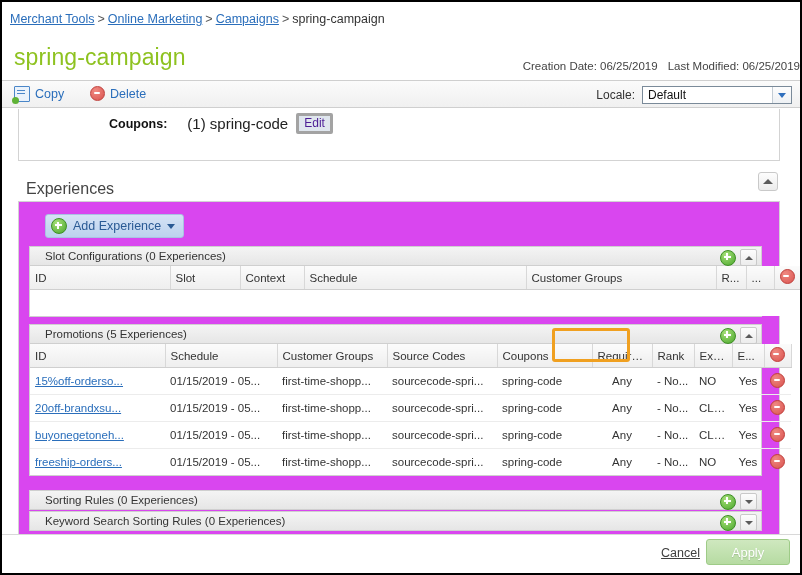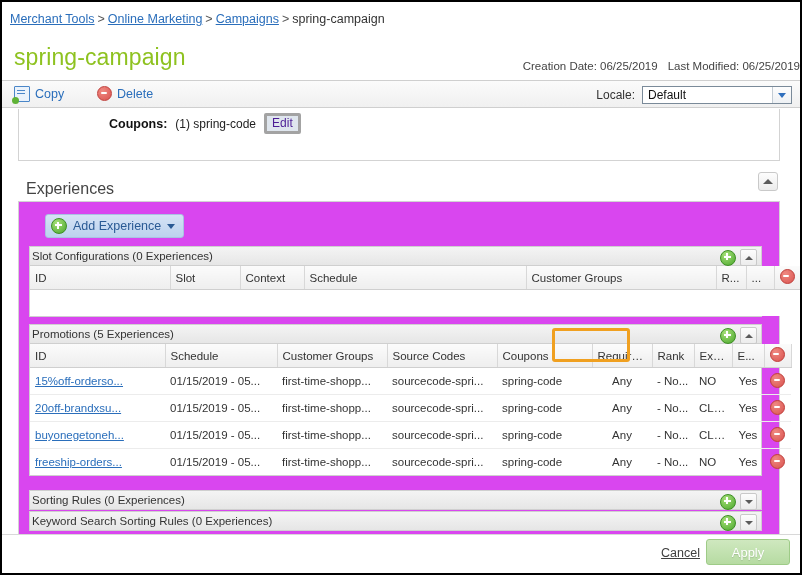--- a/index.html
+++ b/index.html
@@ -50,21 +50,21 @@
     border-top:1px solid #cfcfcf;border-bottom:1px solid #cfcfcf;
     box-sizing:border-box;
   }
   .tb-action{
     position:absolute;top:5px;
     font-size:12.5px;color:#2a6ebb;
     display:flex;align-items:center;gap:5px;
     cursor:pointer;
   }
   .tb-copy{left:12px;}
-  .tb-delete{left:95px;}
+  .tb-delete{left:88px;}
   .ico-copy{
     position:relative;width:14px;height:14px;
     border:1.4px solid #4a86c8;border-radius:1px;
     background:#eaf2fb;display:inline-block;
   }
   .ico-copy:before{
     content:"";position:absolute;left:2px;top:3px;width:8px;height:1.4px;
     background:#4a86c8;box-shadow:0 3px 0 #4a86c8;
   }
   .ico-copy:after{
@@ -110,21 +110,21 @@
   .coupons-panel{
     position:absolute;left:16px;top:107px;width:762px;height:52px;
     border:1px solid #d3d3d3;border-top:none;background:#fff;
     box-sizing:border-box;
   }
   .coupons-row{
     position:absolute;left:90px;top:4px;
     display:flex;align-items:center;gap:8px;
   }
   .coupons-label{font-weight:bold;font-size:12.5px;color:#111;}
-  .coupons-value{font-size:12px;color:#222;}
+  .coupons-value{font-size:15px;color:#222;margin-left:12px;}
   .edit-btn{
     background:#dfe6ee;border:3px solid #a3a3a3;
     color:#4c1d95;font-size:12px;padding:0px 5px;
     border-radius:2px;cursor:pointer;line-height:15px;
   }
 
   
   .exp-heading{
     position:absolute;left:24px;top:178px;
     font-size:16px;color:#444;font-weight:400;
@@ -168,21 +168,21 @@
     width:0;height:0;border-left:4px solid transparent;border-right:4px solid transparent;
     border-top:5px solid #2a5a94;
   }
 
   
   .sec-bar{
     position:absolute;left:10px;width:733px;height:20px;
     background:linear-gradient(#f4f4f4,#e6e6e6);
     border:1px solid #cfcfcf;box-sizing:border-box;
     display:flex;align-items:center;
-    font-size:11.5px;color:#333;padding-left:2px;
+    font-size:11.5px;color:#333;padding-left:15px;
   }
   .sec-bar .actions{
     position:absolute;right:4px;top:2px;display:flex;align-items:center;gap:4px;
   }
   .mini-btn{
     width:15px;height:15px;border:1px solid #c9c9c9;border-radius:2px;
     background:linear-gradient(#fdfdfd,#ececec);
     display:flex;align-items:center;justify-content:center;cursor:pointer;
   }
   .mini-btn.up:after{

